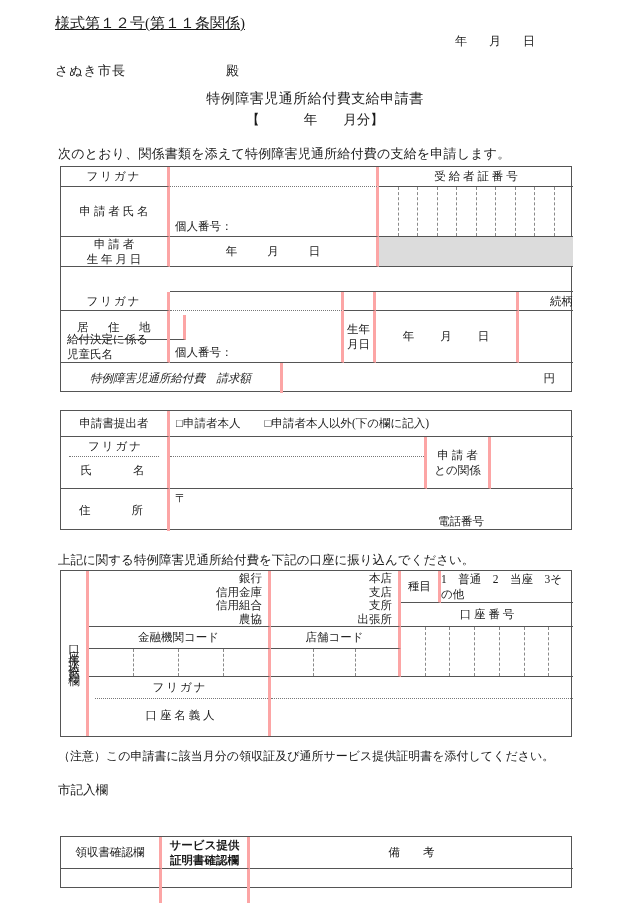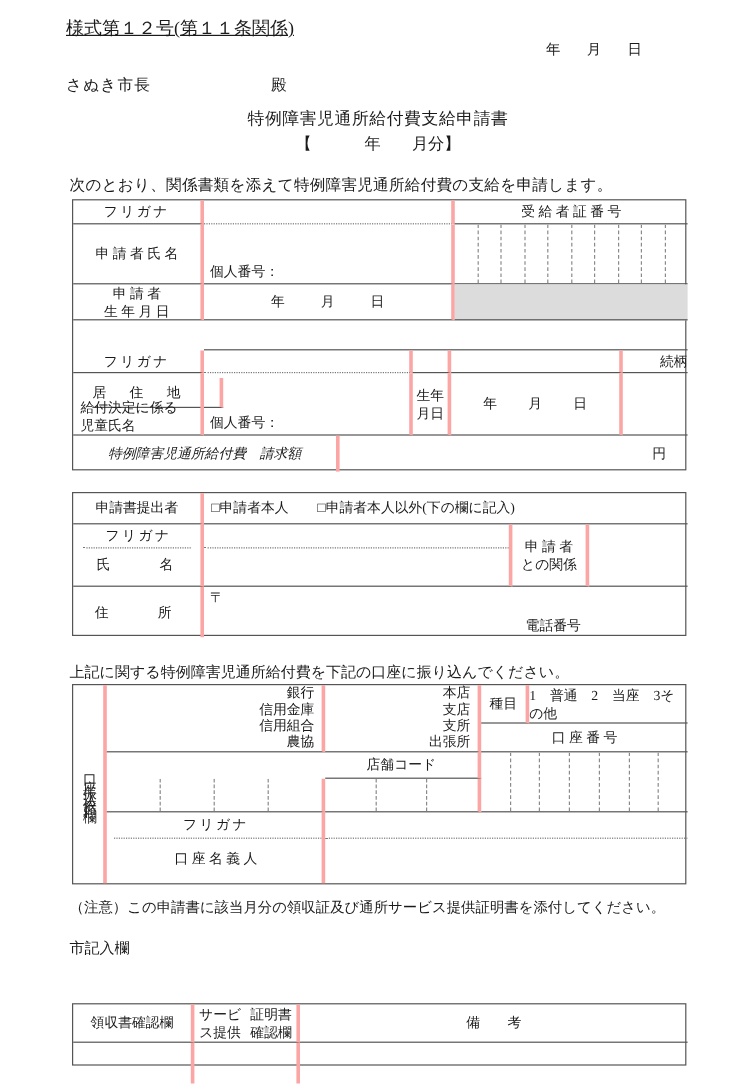--- a/index.html
+++ b/index.html
@@ -297,20 +297,23 @@
       <span>種目</span>
     </div>
     <div class="cell bb vctr" style="left:380px; top:0; width:132px; height:32px; justify-content:center;">
       <span>1　普通　2　当座　3その他</span>
     </div>
 
     <div class="cell bb lbl vctr" style="left:340px; top:32px; width:172px; height:24px; justify-content:center;">
       <span>口 座 番 号</span>
     </div>
 
+    <div class="cell lbl br bb vctr" style="left:28px; top:56px; width:182px; height:22px; justify-content:center;">
+      <span>金融機関コード</span>
+    </div>
     <div class="cell lbl br bb vctr" style="left:210px; top:56px; width:130px; height:22px; justify-content:center;">
       <span>店舗コード</span>
     </div>
 
     <div class="cell bb" style="left:340px; top:56px; width:172px; height:50px;">
       <div class="segbox" style="left:0; top:0; right:0; bottom:0;">
         <div></div>
         <div></div>
         <div></div>
         <div></div>
@@ -352,21 +355,21 @@
   </div>
 
   <div class="abs" id="note-text">（注意）この申請書に該当月分の領収証及び通所サービス提供証明書を添付してください。</div>
 
   <div class="abs" id="city-section-label">市記入欄</div>
 
   <div class="tbl" style="left:60px; top:800px; width:512px; height:52px;margin-top:36px;">
     <div class="cell lbl br bb vctr" style="left:0; top:0; width:101px; height:32px; justify-content:center;">
       <span>領収書確認欄</span>
     </div>
-    <div class="cell lbl br bb ctr" style="left:101px; top:0; width:88px; height:32px; ">
+    <div class="cell lbl br bb ctr" style="left:101px; top:0; width:88px; height:32px; flex-direction:column;font-weight:bold;">
       <div>サービス提供</div>
       <div>証明書確認欄</div>
     </div>
     <div class="cell lbl bb vctr" style="left:189px; top:0; width:323px; height:32px; justify-content:center;">
       <span>備　　考</span>
     </div>
 
     <div class="cell br" style="left:0; top:32px; width:101px; height:40px;"></div>
     <div class="cell br" style="left:101px; top:32px; width:88px; height:40px;"></div>
     <div class="cell" style="left:189px; top:32px; width:323px; height:40px;"></div>

